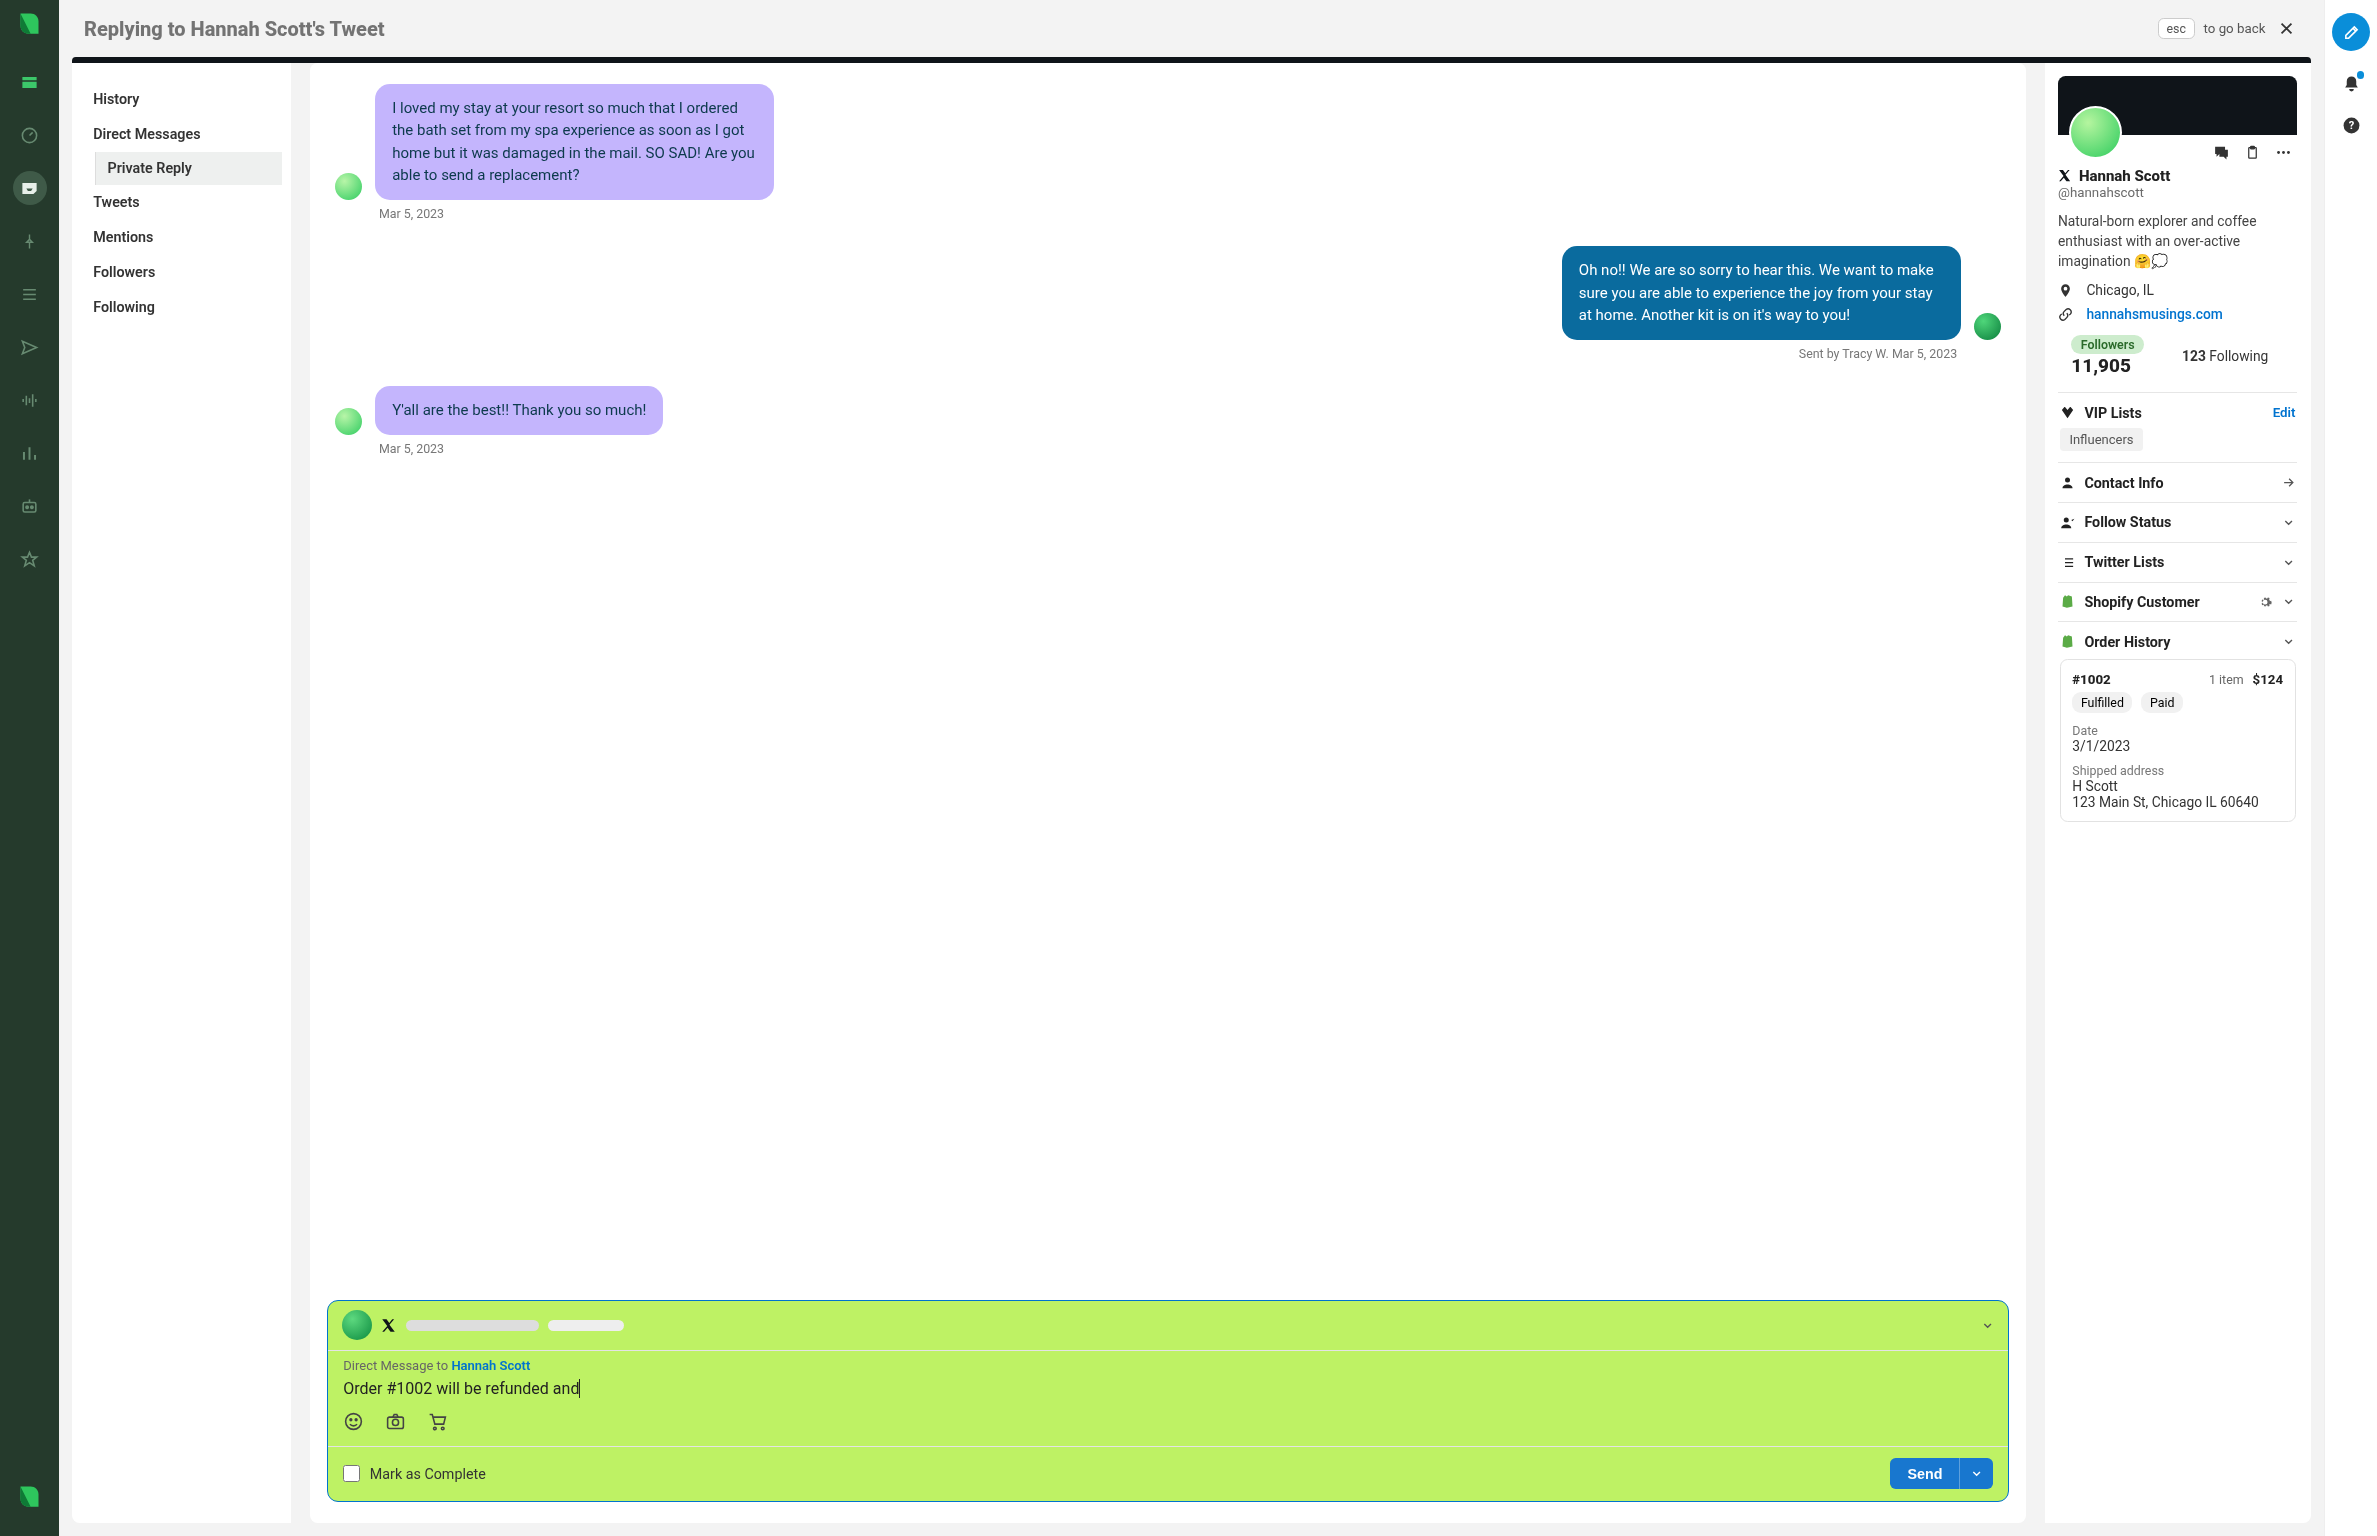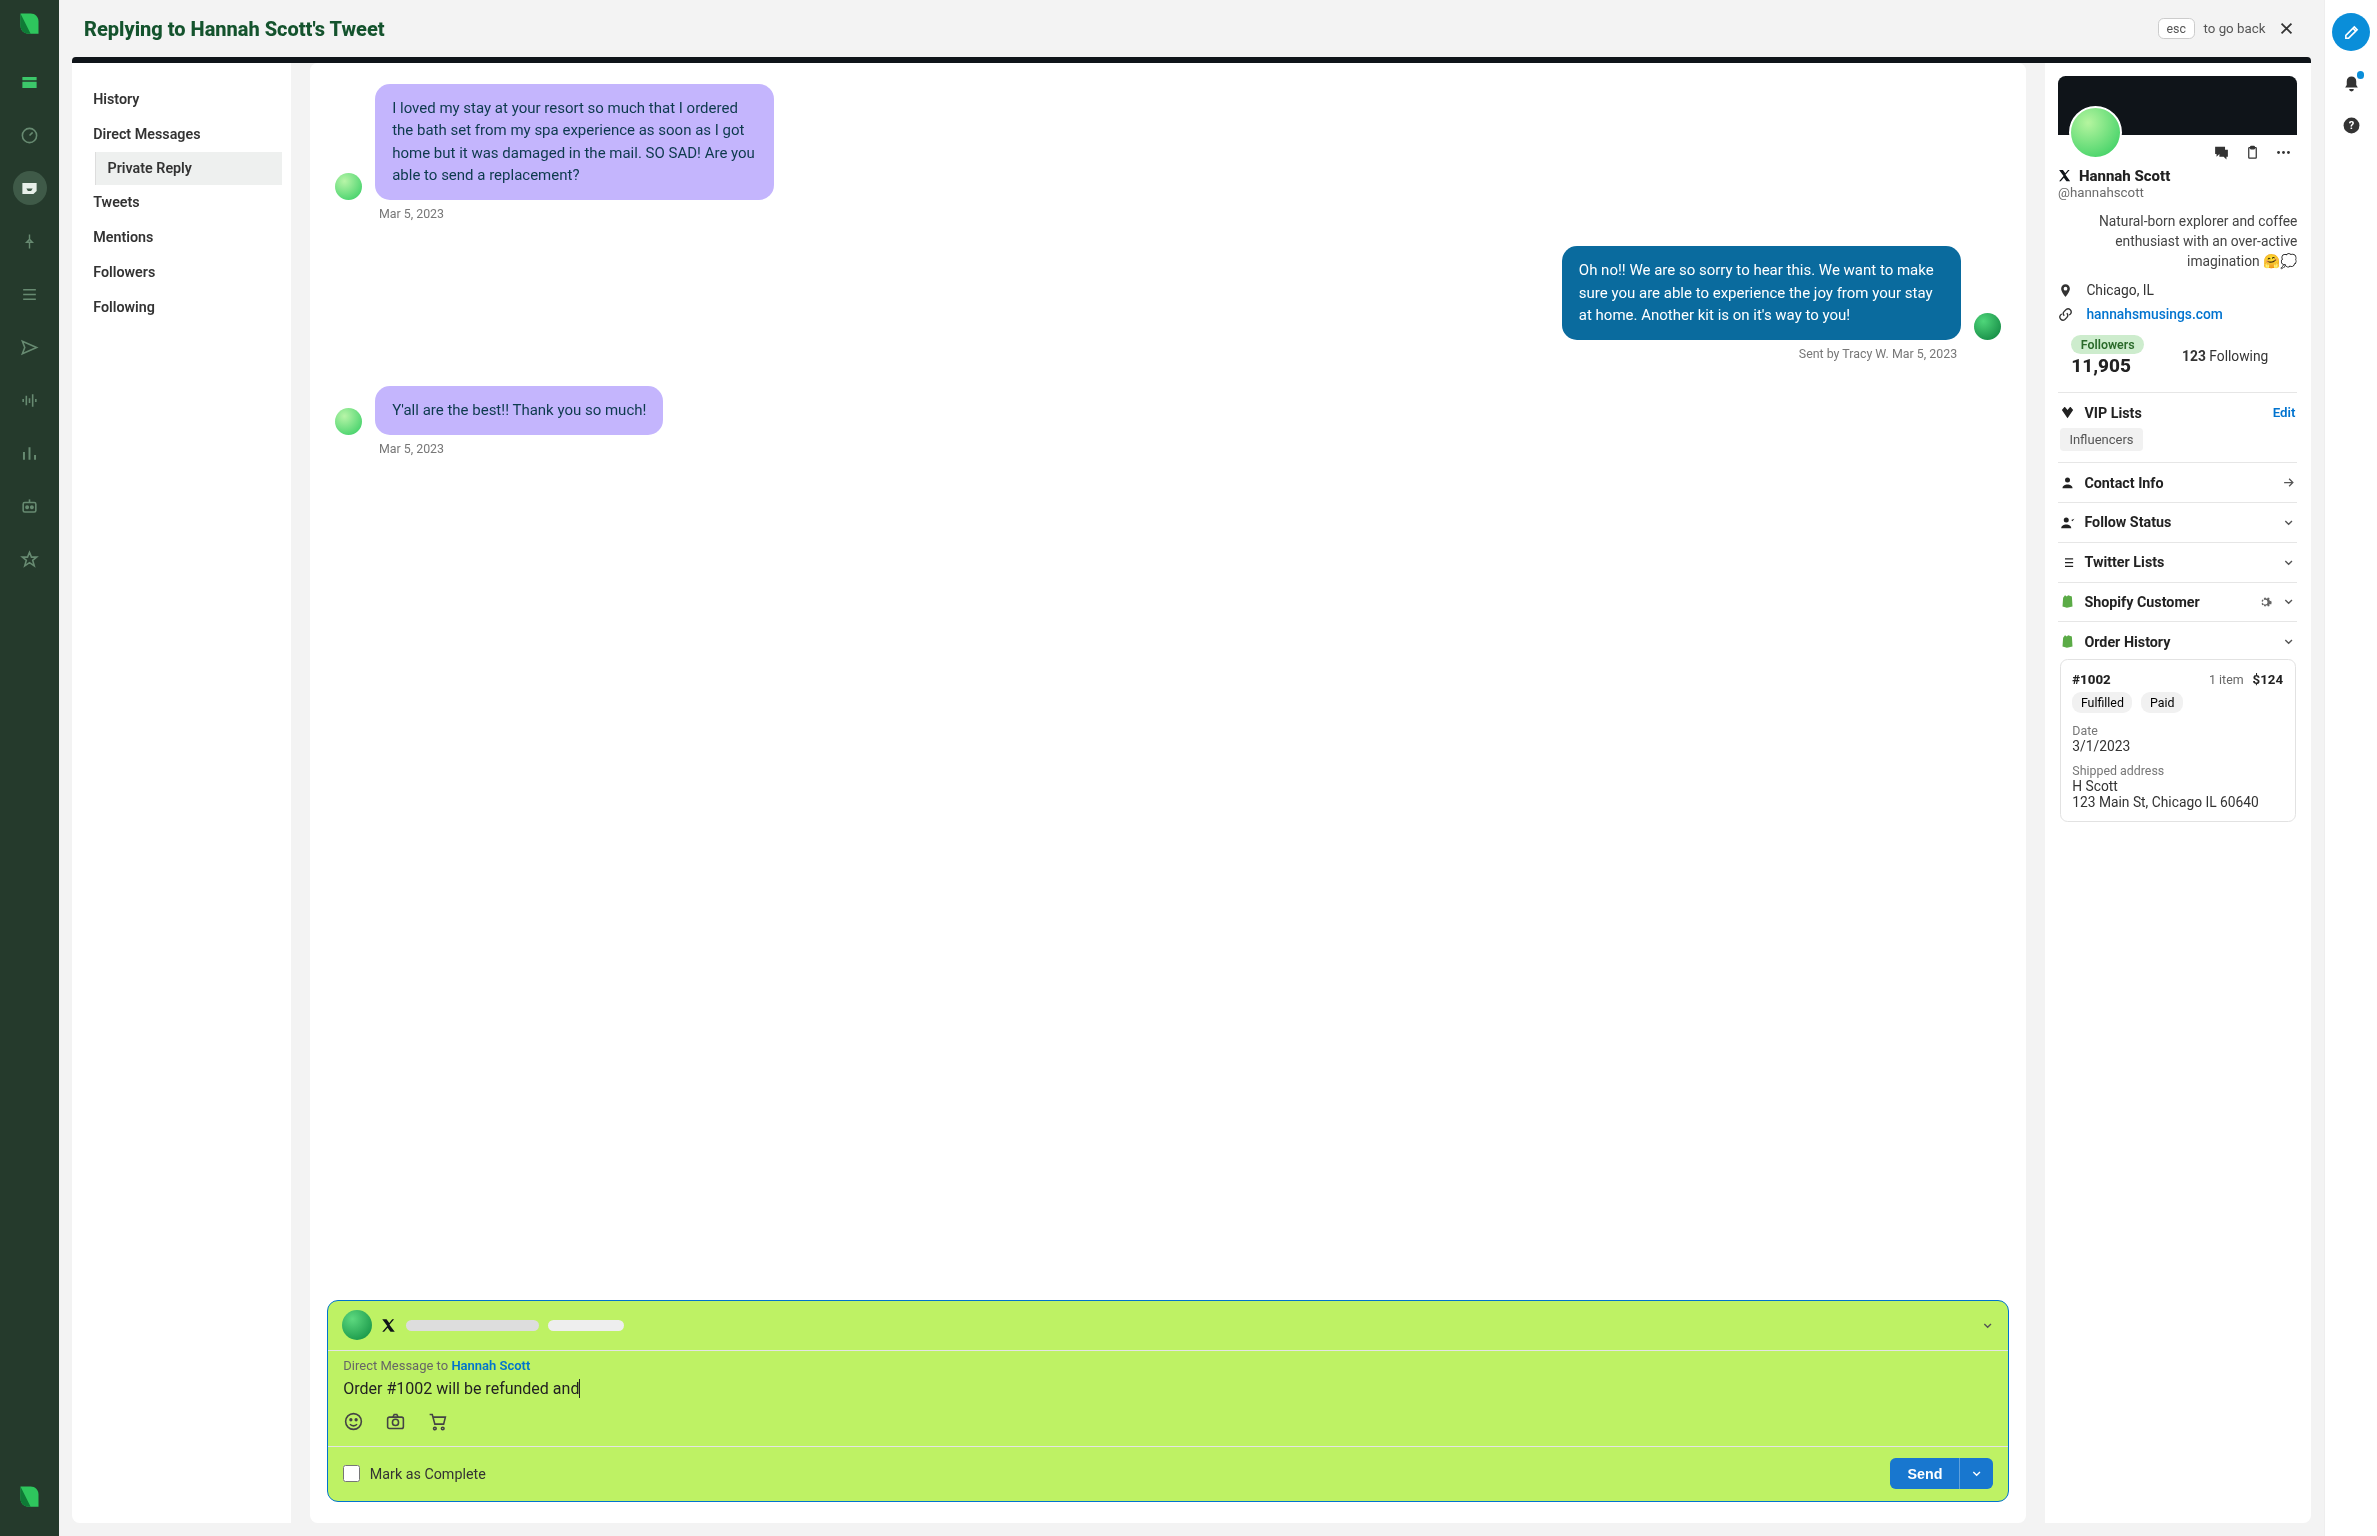--- a/index.html
+++ b/index.html
@@ -12,21 +12,21 @@
 .nav-rail .nav-ico { width: 34px; height: 34px; display: flex; align-items: center; justify-content: center; border-radius: 50%; color: #678a71; cursor: pointer; }
 .nav-rail .nav-ico.active { background: #3f5a48; color: #e8f0ea; }
 .nav-rail .nav-ico.bright { color: #3cc76a; }
 .nav-rail .footer-logo { position: absolute; bottom: 17px; }
 
 
 .main { flex: 1; display: flex; flex-direction: column; background: #f3f3f3; min-width: 0; }
 
 
 .header { height: 57px; padding: 0 25px; display: flex; align-items: center; justify-content: space-between; background: #f3f3f3; }
-.header h1 { font-size: 20px; font-weight: 800; color: #14532d; }
+.header h1 { font-size: 20px; font-weight: 800; color: #737373; }
 .header .right { display: flex; align-items: center; gap: 9px; color: #555; font-size: 13.3px; }
 .header .esc-pill { background: #fff; border: 1px solid #ccc; border-radius: 5.7px; padding: 1.9px 7.6px; font-size: 12.4px; color: #555; }
 .header .close-x { font-size: 19px; cursor: pointer; padding: 3.8px; }
 
 .blackbar { height: 5.7px; background: #0f1419; margin: 0 13.3px; border-radius: 3.8px 3.8px 0 0; }
 
 
 .body { flex: 1; display: flex; gap: 19px; padding: 0 13.3px 13.3px 13.3px; min-height: 0; }
 
 .sidepanel-left { width: 219px; background: #fff; border-radius: 0 0 0 7.6px; padding: 19px 9.5px; }
@@ -67,21 +67,21 @@
 .send-more { background: #1877cf; color: #fff; border: none; border-left: 1px solid rgba(255,255,255,0.3); padding: 7.6px 9.5px; border-radius: 0 5.7px 5.7px 0; cursor: pointer; }
 
 
 .rightpanel { width: 266px; background: #fff; border-radius: 0 0 7.6px 0; padding: 13.3px; overflow-y: auto; }
 .profile-card .banner { height: 59px; background: #0f1419; border-radius: 7.6px 7.6px 0 0; position: relative; }
 .profile-card .avatar-lg { width: 53px; height: 53px; border-radius: 50%; border: 2.9px solid #fff; background: radial-gradient(circle at 35% 30%, #b5f59f, #2dcb5d); position: relative; top: -28.5px; left: 11.4px; }
 .profile-actions { display: flex; justify-content: flex-end; gap: 15px; margin-top: -44px; padding-right: 5.7px; color: #333; }
 .profile-actions .pa { cursor: pointer; }
 .profile-name { display: flex; align-items: center; gap: 7.6px; font-weight: 800; font-size: 15px; margin-top: 5.7px; }
 .profile-handle { color: #6b6b6b; font-size: 13.3px; }
-.profile-bio { margin: 11.4px 0; color: #444; font-size: 13.8px; line-height: 1.45; text-align: right; }
+.profile-bio { margin: 11.4px 0; color: #444; font-size: 13.8px; line-height: 1.45; }
 .profile-row { display: flex; align-items: center; gap: 11.4px; margin: 7.6px 0; font-size: 13.8px; color: #333; }
 .profile-row .ico { width: 17px; color: #333; }
 .profile-row a { color: #0073cf; text-decoration: none; font-weight: 500; }
 .stats { display: flex; align-items: center; gap: 38px; margin: 13.3px 0 15px 13.3px; }
 .stats .fol-pill { background: #cdeccd; color: #2a6a2a; padding: 1.9px 9.5px; border-radius: 11.4px; font-size: 12.4px; font-weight: 600; display: inline-block; }
 .stats .num { font-size: 19px; font-weight: 800; }
 .stats .sub { font-size: 13.8px; color: #333; }
 
 .section { border-top: 1px solid #e6e6e6; padding: 11.4px 1.9px; }
 .section-head { display: flex; align-items: center; gap: 9.5px; font-weight: 700; font-size: 14.3px; color: #222; cursor: pointer; }

